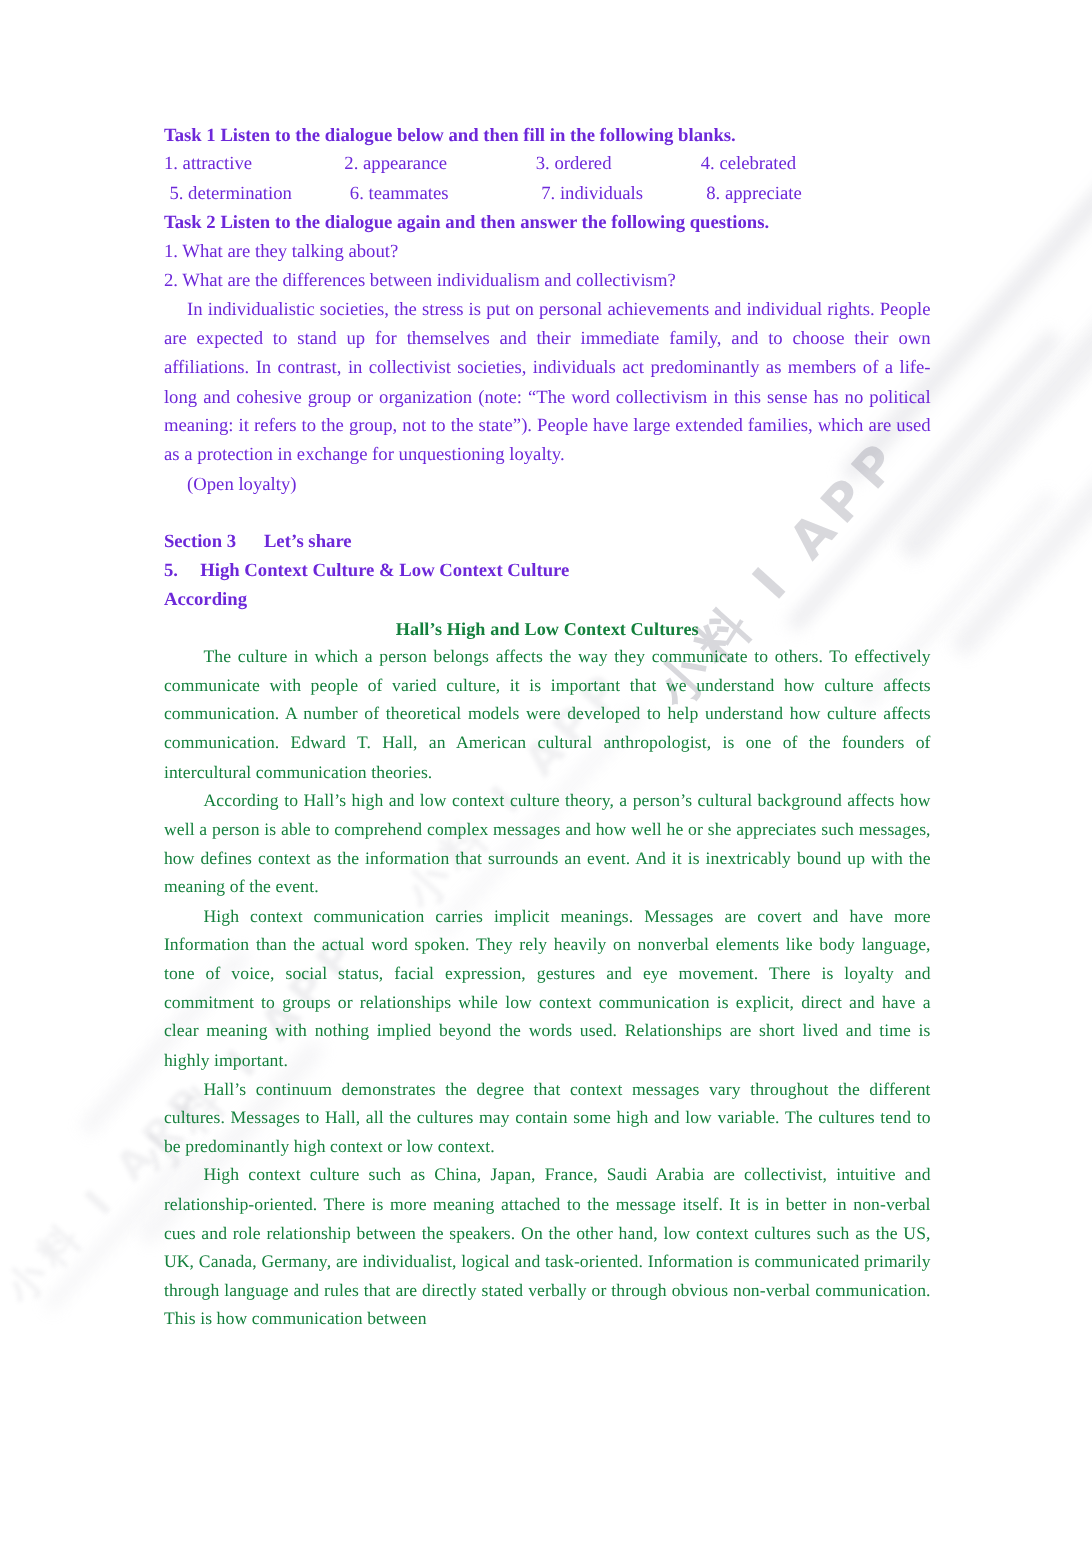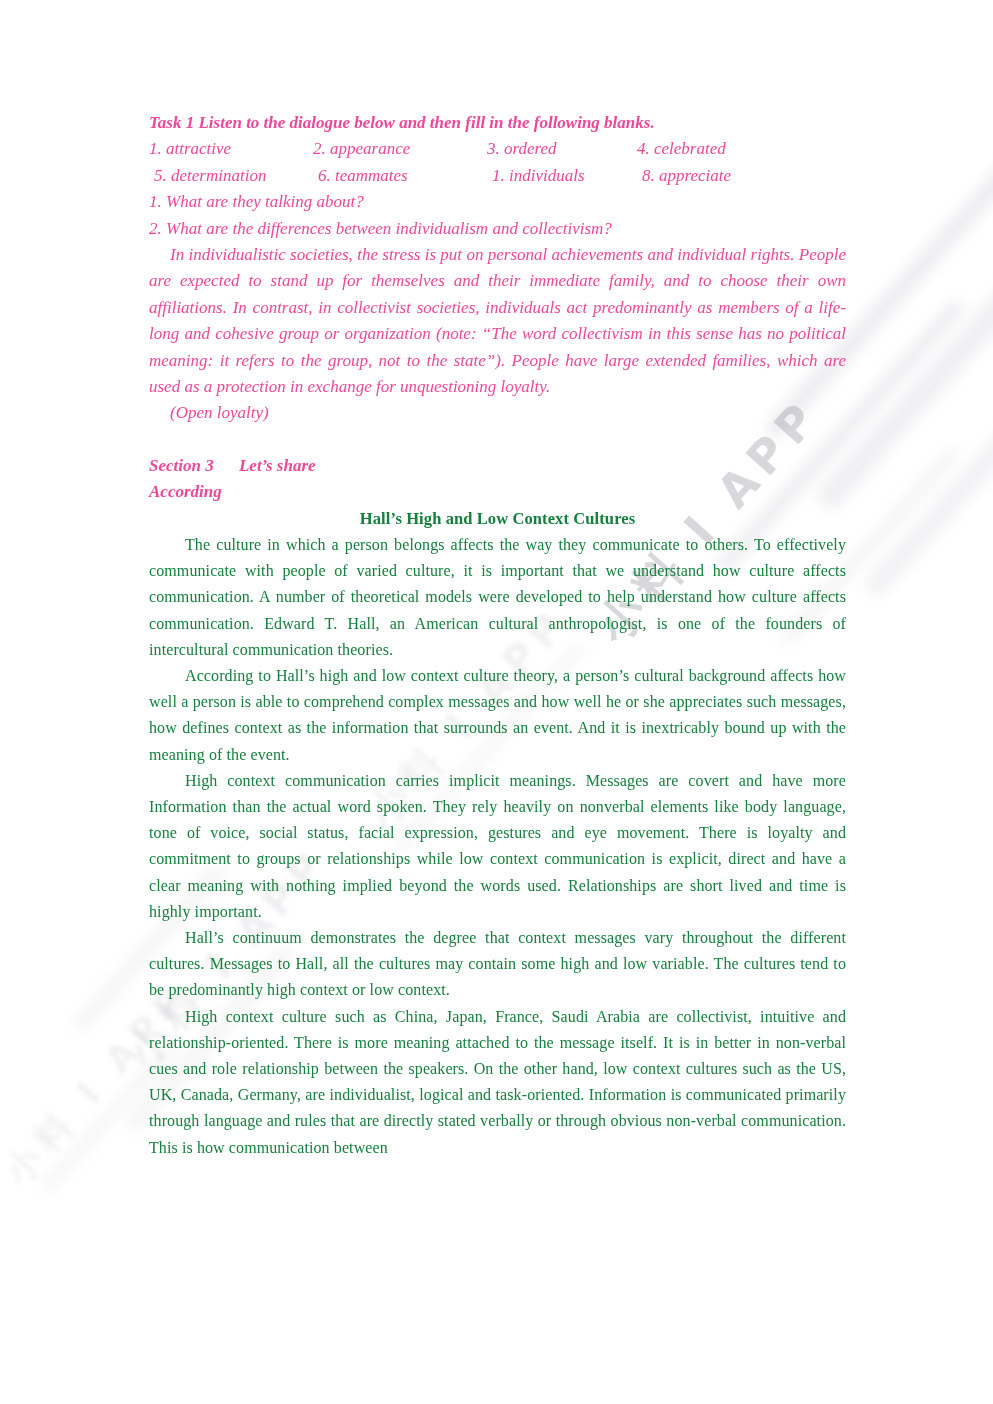--- a/index.html
+++ b/index.html
@@ -44,22 +44,21 @@
     position: absolute;
     left: 149px;
     top: 110px;
     width: 697px;
     z-index: 2;
   }
   .serif-line {
     font-family: "Liberation Serif", serif;
     font-size: 17px;
     line-height: 26.4px;
-    color: #ec4899;
-    font-style: italic;
+    color: #6d28d9;
   }
   .bold { font-weight: bold; }
   .answers-row {
     display: grid;
     grid-template-columns: 164px 174px 150px 1fr;
   }
   .answers-row.second { padding-left: 5px; }
   .indent1 { padding-left: 21px; }
   .just {
     text-align: justify;
@@ -119,33 +118,38 @@
 
     <div class="answers-row serif-line">
       <span>1. attractive</span>
       <span>2. appearance</span>
       <span>3. ordered</span>
       <span>4. celebrated</span>
     </div>
     <div class="answers-row second serif-line">
       <span>5. determination</span>
       <span>6. teammates</span>
-      <span>1. individuals</span>
+      <span>7. individuals</span>
       <span>8. appreciate</span>
     </div>
 
+    <div class="serif-line bold">Task 2 Listen to the dialogue again and then answer the following questions.</div>
 
     <div class="serif-line">1. What are they talking about?</div>
     <div class="serif-line">2. What are the differences between individualism and collectivism?</div>
     <div class="serif-line para-serif just">In individualistic societies, the stress is put on personal achievements and individual rights. People are expected to stand up for themselves and their immediate family, and to choose their own affiliations. In contrast, in collectivist societies, individuals act predominantly as members of a life-long and cohesive group or organization (note: “The word collectivism in this sense has no political meaning: it refers to the group, not to the state”). People have large extended families, which are used as a protection in exchange for unquestioning loyalty.</div>
     <div class="serif-line indent1">(Open loyalty)</div>
 
     <div class="serif-line bold gap-before head-pair">
       <span class="lbl">Section 3</span>
       <span class="ttl">Let’s share</span>
+    </div>
+    <div class="serif-line bold item-pair">
+      <span class="num">5.</span>
+      <span class="ttl">High Context Culture &amp; Low Context Culture</span>
     </div>
     <div class="serif-line bold">According</div>
 
     <div class="sans sans-title">Hall’s High and Low Context Cultures</div>
 
     <div class="sans para-sans just">The culture in which a person belongs affects the way they communicate to others. To effectively communicate with people of varied culture, it is important that we understand how culture affects communication. A number of theoretical models were developed to help understand how culture affects communication. Edward T. Hall, an American cultural anthropologist, is one of the founders of intercultural communication theories.</div>
     <div class="sans para-sans just">According to Hall’s high and low context culture theory, a person’s cultural background affects how well a person is able to comprehend complex messages and how well he or she appreciates such messages, how defines context as the information that surrounds an event. And it is inextricably bound up with the meaning of the event.</div>
     <div class="sans para-sans just">High context communication carries implicit meanings. Messages are covert and have more Information than the actual word spoken. They rely heavily on nonverbal elements like body language, tone of voice, social status, facial expression, gestures and eye movement. There is loyalty and commitment to groups or relationships while low context communication is explicit, direct and have a clear meaning with nothing implied beyond the words used. Relationships are short lived and time is highly important.</div>
     <div class="sans para-sans just">Hall’s continuum demonstrates the degree that context messages vary throughout the different cultures. Messages to Hall, all the cultures may contain some high and low variable. The cultures tend to be predominantly high context or low context.</div>
     <div class="sans para-sans just">High context culture such as China, Japan, France, Saudi Arabia are collectivist, intuitive and relationship-oriented. There is more meaning attached to the message itself. It is in better in non-verbal cues and role relationship between the speakers. On the other hand, low context cultures such as the US, UK, Canada, Germany, are individualist, logical and task-oriented. Information is communicated primarily through language and rules that are directly stated verbally or through obvious non-verbal communication. This is how communication between</div>

